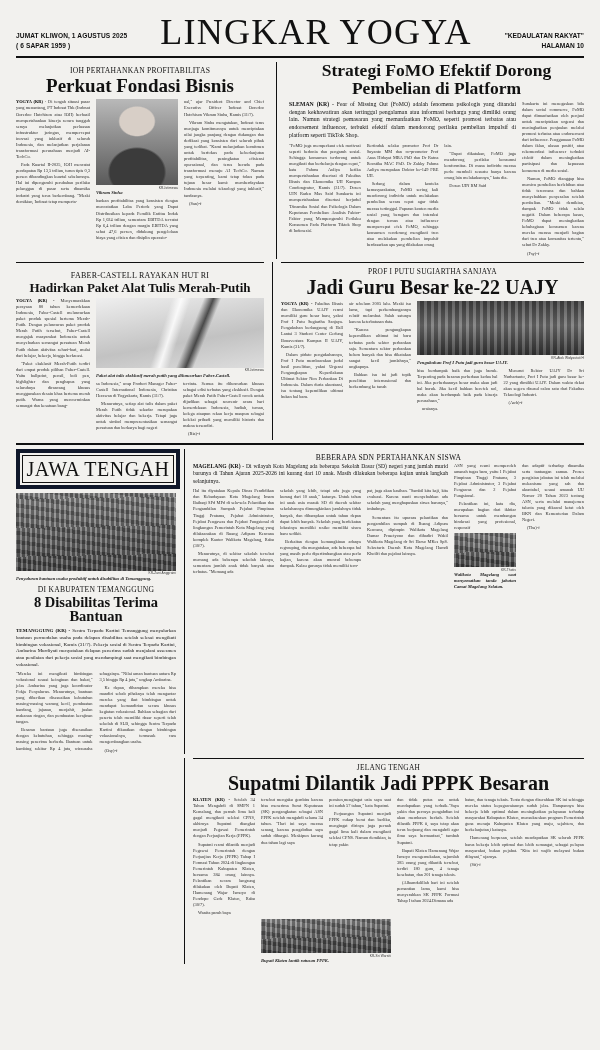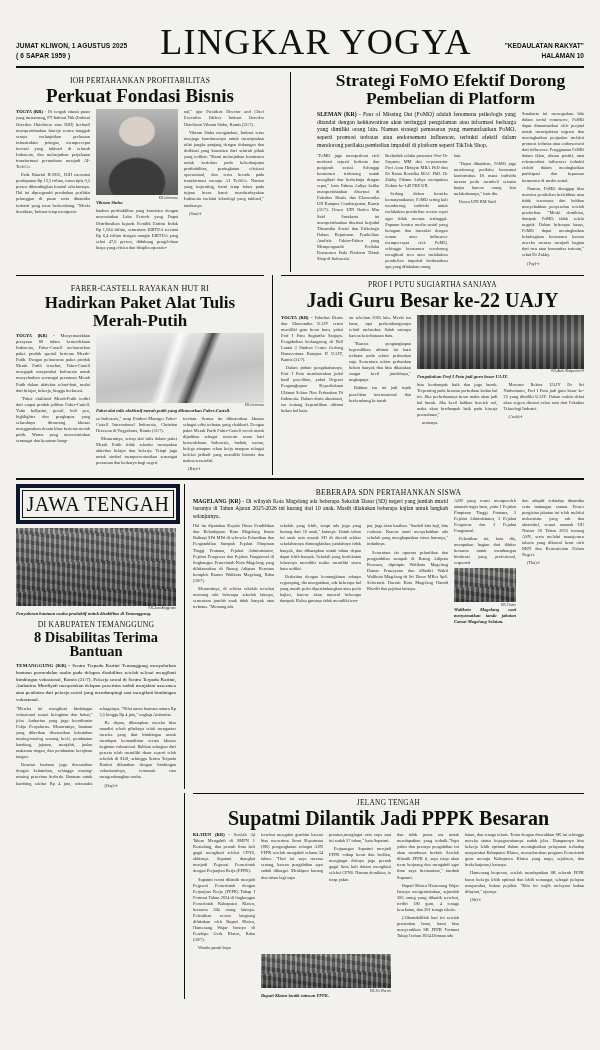--- a/index.html
+++ b/index.html
@@ -7,21 +7,21 @@
     width:600px;height:1050px;
     background:#f2f1ee;
     font-family:"Liberation Serif", serif;
     color:#111;
     overflow:hidden;
     position:relative;
   }
   .page{
     width:600px;height:895px;
     box-sizing:border-box;
-    padding:24px 16px 8px 16px;
+    padding:14px 16px 8px 16px;
     position:relative;
   }
 
   
   .masthead{
     display:flex;align-items:flex-end;justify-content:space-between;
     padding-bottom:2px;
   }
   .mh-left{font-family:"Liberation Sans",sans-serif;font-weight:bold;font-size:6.6px;line-height:1.5;letter-spacing:.1px;}
   .mh-title{
@@ -118,21 +118,21 @@
       <div>( 6 SAPAR 1959 )</div>
     </div>
     <div class="mh-title">LINGKAR YOGYA</div>
     <div class="mh-right">
       <div>"KEDAULATAN RAKYAT"</div>
       <div>HALAMAN 10</div>
     </div>
   </div>
   <div class="rule-thick"></div>
 
-  <div style="display:flex;gap:26px;margin-top:4px;">
+  <div style="display:flex;gap:12px;margin-top:4px;">
 
     <div style="width:248px;">
       <div class="kicker" style="font-size:7.6px;">IOH PERTAHANKAN PROFITABILITAS</div>
       <div class="headline h-lg">Perkuat Fondasi Bisnis</div>
 
       <div class="flow" style="gap:6px;">
         <div class="body-text" style="width:74px;flex:none;">
           <div>
               <p class="lead"><b>YOGYA (KR)</b> - Di tengah situasi pasar yang menantang, PT Indosat Tbk (Indosat Ooredoo Hutchison atau IOH) berhasil mempertahankan kinerja secara tangguh seraya melanjutkan perluasan infrastruktur jaringan, mempercepat inovasi yang inklusif di seluruh Indonesia, dan melanjutkan perjalanan transformasi perusahaan menjadi AI-TechCo.</p>
               <p class="">Pada Kuartal II-2025, IOH mencatat pendapatan Rp 13,5 triliun, turun tipis 0,3 persen dibandingkan kuartal sebelumnya. Hal ini dipengaruhi perubahan perilaku pelanggan di pasar serta dinamika industri yang terus berkembang. "Meski demikian, Indosat tetap memperta-</p>
@@ -197,21 +197,21 @@
         </div>
       </div>
     </div>
   </div>
 
   <div style="display:flex;gap:8px;margin-top:3px;">
 
     <div style="width:248px;">
       <div class="rule-thin"></div>
       <div class="kicker" style="font-size:8px;margin-top:8px;">FABER-CASTELL RAYAKAN HUT RI</div>
-      <div class="headline h-md" style="font-size:17px;text-align:center;">Hadirkan Paket Alat Tulis Merah-Putih</div>
+      <div class="headline h-md" style="font-size:13px;text-align:center;">Hadirkan Paket Alat Tulis Merah-Putih</div>
 
       <div class="flow" style="gap:6px;">
         <div class="body-text" style="width:74px;flex:none;">
           <div>
               <p class="lead"><b>YOGYA (KR)</b> - Menyemarakkan perayaan 80 tahun kemerdekaan Indonesia, Faber-Castell meluncurkan paket produk spesial bertema Merah-Putih. Dengan peluncuran paket produk Merah Putih tersebut, Faber-Castell mengajak masyarakat Indonesia untuk menyebarkan semangat persatuan Merah Putih dalam aktivitas sehari-hari, mulai dari belajar, bekerja, hingga berkreasi.</p>
               <p class="">"Paket eksklusif Merah-Putih terdiri dari empat produk pilihan Faber-Castell. Yaitu ballpoint, pensil, boli pen, highlighter dan penghapus yang seluruhnya dirancang khusus menggunakan desain khas bertema merah putih. Warna yang mencerminkan semangat dan kesatuan bang-</p>
             </div>
         </div>
         <div style="flex:1;">
           <div class="photo pens" style="height:70px;"></div>

